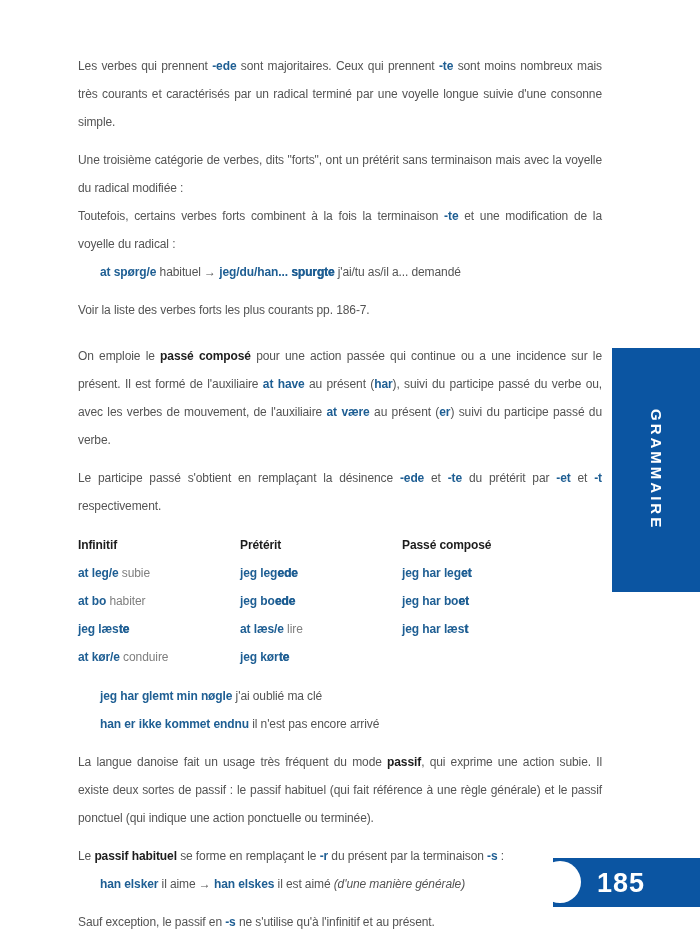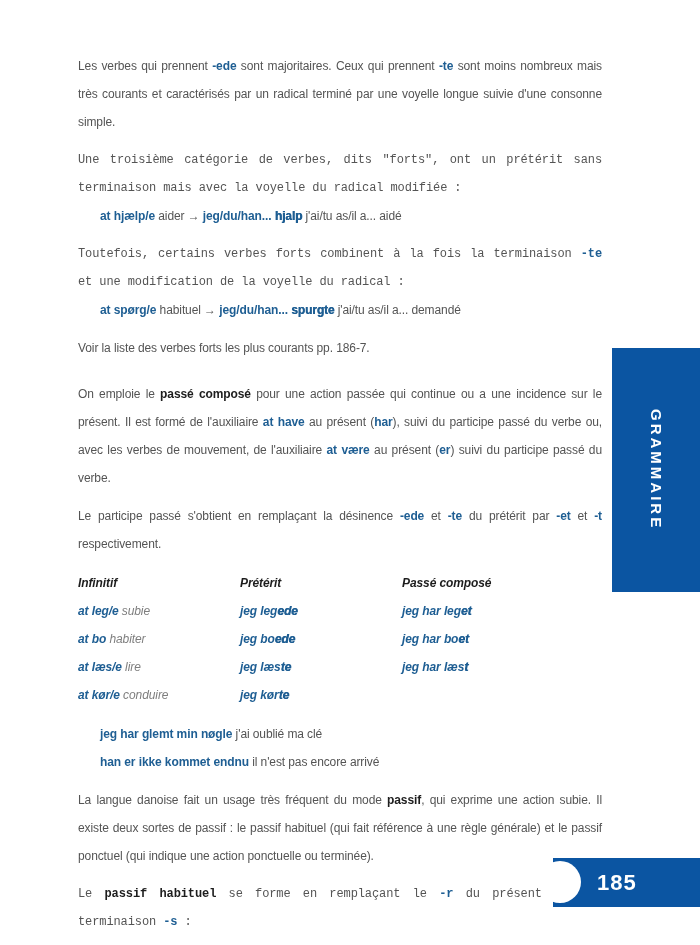--- a/index.html
+++ b/index.html
@@ -1,71 +1,68 @@
 <!DOCTYPE html>
 <html><head>
 <meta charset="utf-8">
 <style>
   html,body{margin:0;padding:0;background:#fff;}
   .page{position:relative;width:700px;height:945px;background:#ffffff;
         font-family:"Liberation Sans",sans-serif;overflow:hidden;}
   .content{position:absolute;left:78px;top:52px;width:524px;
            font-size:12px;line-height:28px;letter-spacing:-0.1px;color:#545454;}
   .para{margin:0 0 10px;text-align:justify;}
-  .para.tight{margin-bottom:0;font-family:Liberation Mono, monospace;}
+  .para.tight{margin-bottom:0;}
   .para.gap-top{margin-top:18px;}
   .example{margin:0 0 10px 22px;}
   .ex-line{text-align:left;}
-  .conj-table{display:grid;grid-template-columns:162px 162px 1fr;margin:11px 0 11px;font-style:italic;}
+  .conj-table{display:grid;grid-template-columns:162px 162px 1fr;margin:11px 0 11px;}
   .th{font-weight:bold;color:#1d1d1d;}
   .td{white-space:nowrap;}
   .t{color:#545454;}
   .b,.e{color:#1e5e93;font-weight:bold;}
   .e{text-shadow:0.4px 0 0 currentColor;}
   .k{color:#1d1d1d;font-weight:bold;}
   .i{font-style:italic;color:#545454;}
   .g{color:#7e7e7e;}
   .side-band{position:absolute;left:612px;top:348px;width:88px;height:244px;
              background:#0b55a2;display:flex;align-items:center;justify-content:center;}
   .band-label{writing-mode:vertical-rl;color:#ffffff;font-weight:bold;
               font-size:15px;letter-spacing:3px;}
   .page-tab{position:absolute;left:553px;top:858px;width:147px;height:49px;background:#0b55a2;}
   .notch{position:absolute;left:-14px;top:3px;width:42px;height:42px;border-radius:50%;background:#ffffff;}
   .page-num{position:absolute;left:44px;top:50%;transform:translateY(-50%);
-            color:#ffffff;font-weight:bold;font-size:22px;letter-spacing:1px;}
+            color:#ffffff;font-weight:bold;font-size:27px;letter-spacing:1px;}
 </style>
 </head>
 <body>
 
 <div class="page">
   <div class="content">
       <p class="para"><span class="t">Les verbes qui prennent </span><span class="b">-ede</span><span class="t"> sont majoritaires. Ceux qui prennent </span><span class="b">-te</span><span class="t"> sont moins nombreux mais très courants et caractérisés par un radical terminé par une voyelle longue suivie d'une consonne simple.</span></p>
       <p class="para tight"><span class="t">Une troisième catégorie de verbes, dits "forts", ont un prétérit sans terminaison mais avec la voyelle du radical modifiée :</span></p>
-      <div class="example">
-        <div class="ex-line"><span class="b">at hjælp/e</span><span class="t"> aider → </span><span class="b">jeg/du/han... </span><span class="e">hjalp</span><span class="t"> j'ai/tu as/il a... aidé</span></div>
-      </div>
       <p class="para tight"><span class="t">Toutefois, certains verbes forts combinent à la fois la terminaison </span><span class="b">-te</span><span class="t"> et une modification de la voyelle du radical :</span></p>
       <div class="example">
         <div class="ex-line"><span class="b">at spørg/e</span><span class="t"> habituel → </span><span class="b">jeg/du/han... </span><span class="e">spurgte</span><span class="t"> j'ai/tu as/il a... demandé</span></div>
       </div>
       <p class="para"><span class="t">Voir la liste des verbes forts les plus courants pp. 186-7.</span></p>
       <p class="para gap-top"><span class="t">On emploie le </span><span class="k">passé composé</span><span class="t"> pour une action passée qui continue ou a une incidence sur le présent. Il est formé de l'auxiliaire </span><span class="b">at have</span><span class="t"> au présent (</span><span class="b">har</span><span class="t">), suivi du participe passé du verbe ou, avec les verbes de mouvement, de l'auxiliaire </span><span class="b">at være</span><span class="t"> au présent (</span><span class="b">er</span><span class="t">) suivi du participe passé du verbe.</span></p>
       <p class="para"><span class="t">Le participe passé s'obtient en remplaçant la désinence </span><span class="b">-ede</span><span class="t"> et </span><span class="b">-te</span><span class="t"> du prétérit par </span><span class="b">-et</span><span class="t"> et </span><span class="b">-t</span><span class="t"> respectivement.</span></p>
       <div class="conj-table">
         <div class="th">Infinitif</div>
         <div class="th">Prétérit</div>
         <div class="th">Passé composé</div>
         <div class="td"><span class="b">at leg/e</span><span class="g"> subie</span></div>
         <div class="td"><span class="b">jeg leg</span><span class="e">ede</span></div>
         <div class="td"><span class="b">jeg har leg</span><span class="e">et</span></div>
         <div class="td"><span class="b">at bo</span><span class="g"> habiter</span></div>
         <div class="td"><span class="b">jeg bo</span><span class="e">ede</span></div>
         <div class="td"><span class="b">jeg har bo</span><span class="e">et</span></div>
+        <div class="td"><span class="b">jeg læs</span><span class="e">te</span></div>
         <div class="td"><span class="b">at læs/e</span><span class="g"> lire</span></div>
-        <div class="td"><span class="b">jeg læs</span><span class="e">te</span></div>
         <div class="td"><span class="b">jeg har læs</span><span class="e">t</span></div>
         <div class="td"><span class="b">at kør/e</span><span class="g"> conduire</span></div>
         <div class="td"><span class="b">jeg kør</span><span class="e">te</span></div>
       </div>
       <div class="example">
         <div class="ex-line"><span class="b">jeg har glemt min nøgle</span><span class="t"> j'ai oublié ma clé</span></div>
         <div class="ex-line"><span class="b">han er ikke kommet endnu</span><span class="t"> il n'est pas encore arrivé</span></div>
       </div>
       <p class="para"><span class="t">La langue danoise fait un usage très fréquent du mode </span><span class="k">passif</span><span class="t">, qui exprime une action subie. Il existe deux sortes de passif : le passif habituel (qui fait référence à une règle générale) et le passif ponctuel (qui indique une action ponctuelle ou terminée).</span></p>
       <p class="para tight"><span class="t">Le </span><span class="k">passif habituel</span><span class="t"> se forme en remplaçant le </span><span class="b">-r</span><span class="t"> du présent par la terminaison </span><span class="b">-s</span><span class="t"> :</span></p>

